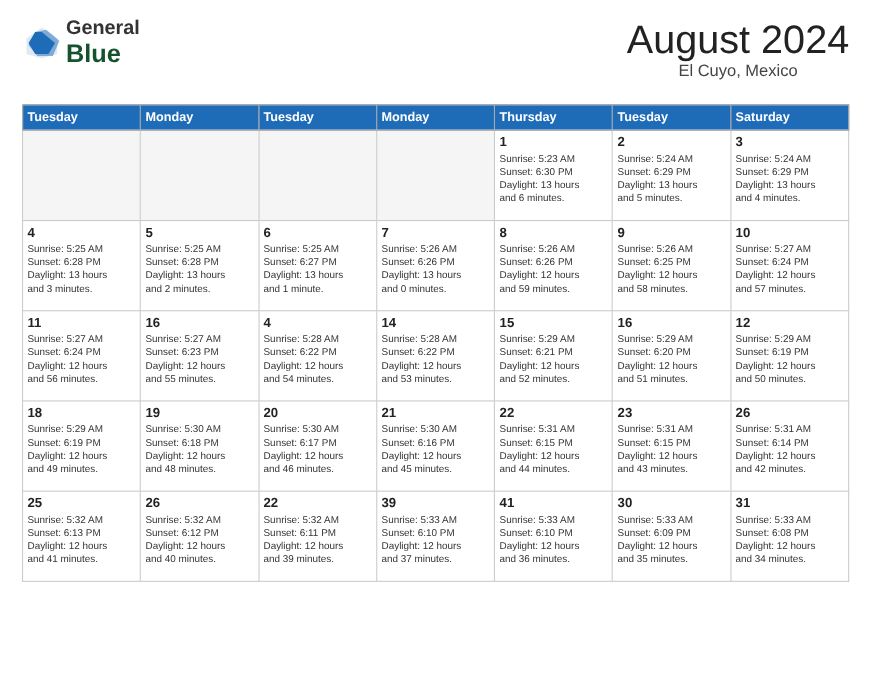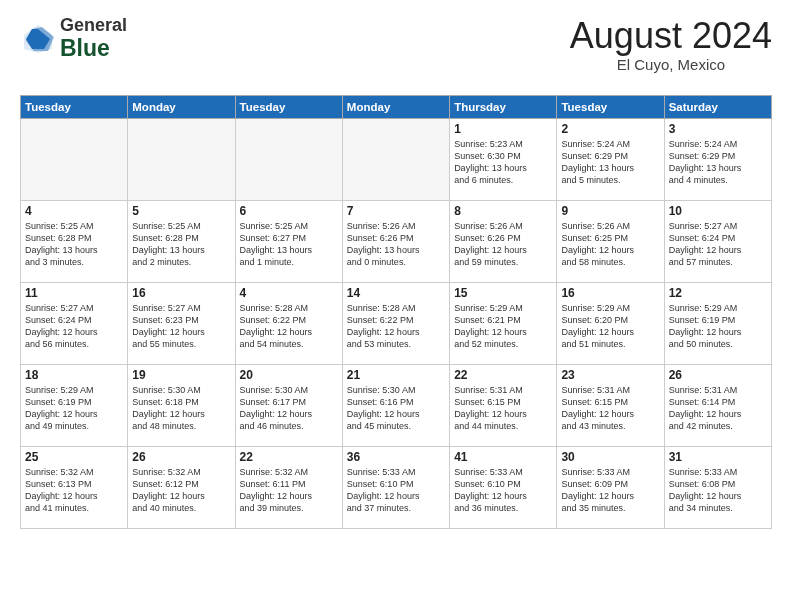--- a/index.html
+++ b/index.html
@@ -328,21 +328,21 @@
 and 40 minutes.</div>
           </td>
           <td>
             <span class="day-num">22</span>
             <div class="day-info" style="white-space: pre-line;">Sunrise: 5:32 AM
 Sunset: 6:11 PM
 Daylight: 12 hours
 and 39 minutes.</div>
           </td>
           <td>
-            <span class="day-num">36</span>
+            <span class="day-num">39</span>
             <div class="day-info" style="white-space: pre-line;">Sunrise: 5:33 AM
 Sunset: 6:10 PM
 Daylight: 12 hours
 and 37 minutes.</div>
           </td>
           <td>
             <span class="day-num">41</span>
             <div class="day-info" style="white-space: pre-line;">Sunrise: 5:33 AM
 Sunset: 6:10 PM
 Daylight: 12 hours

